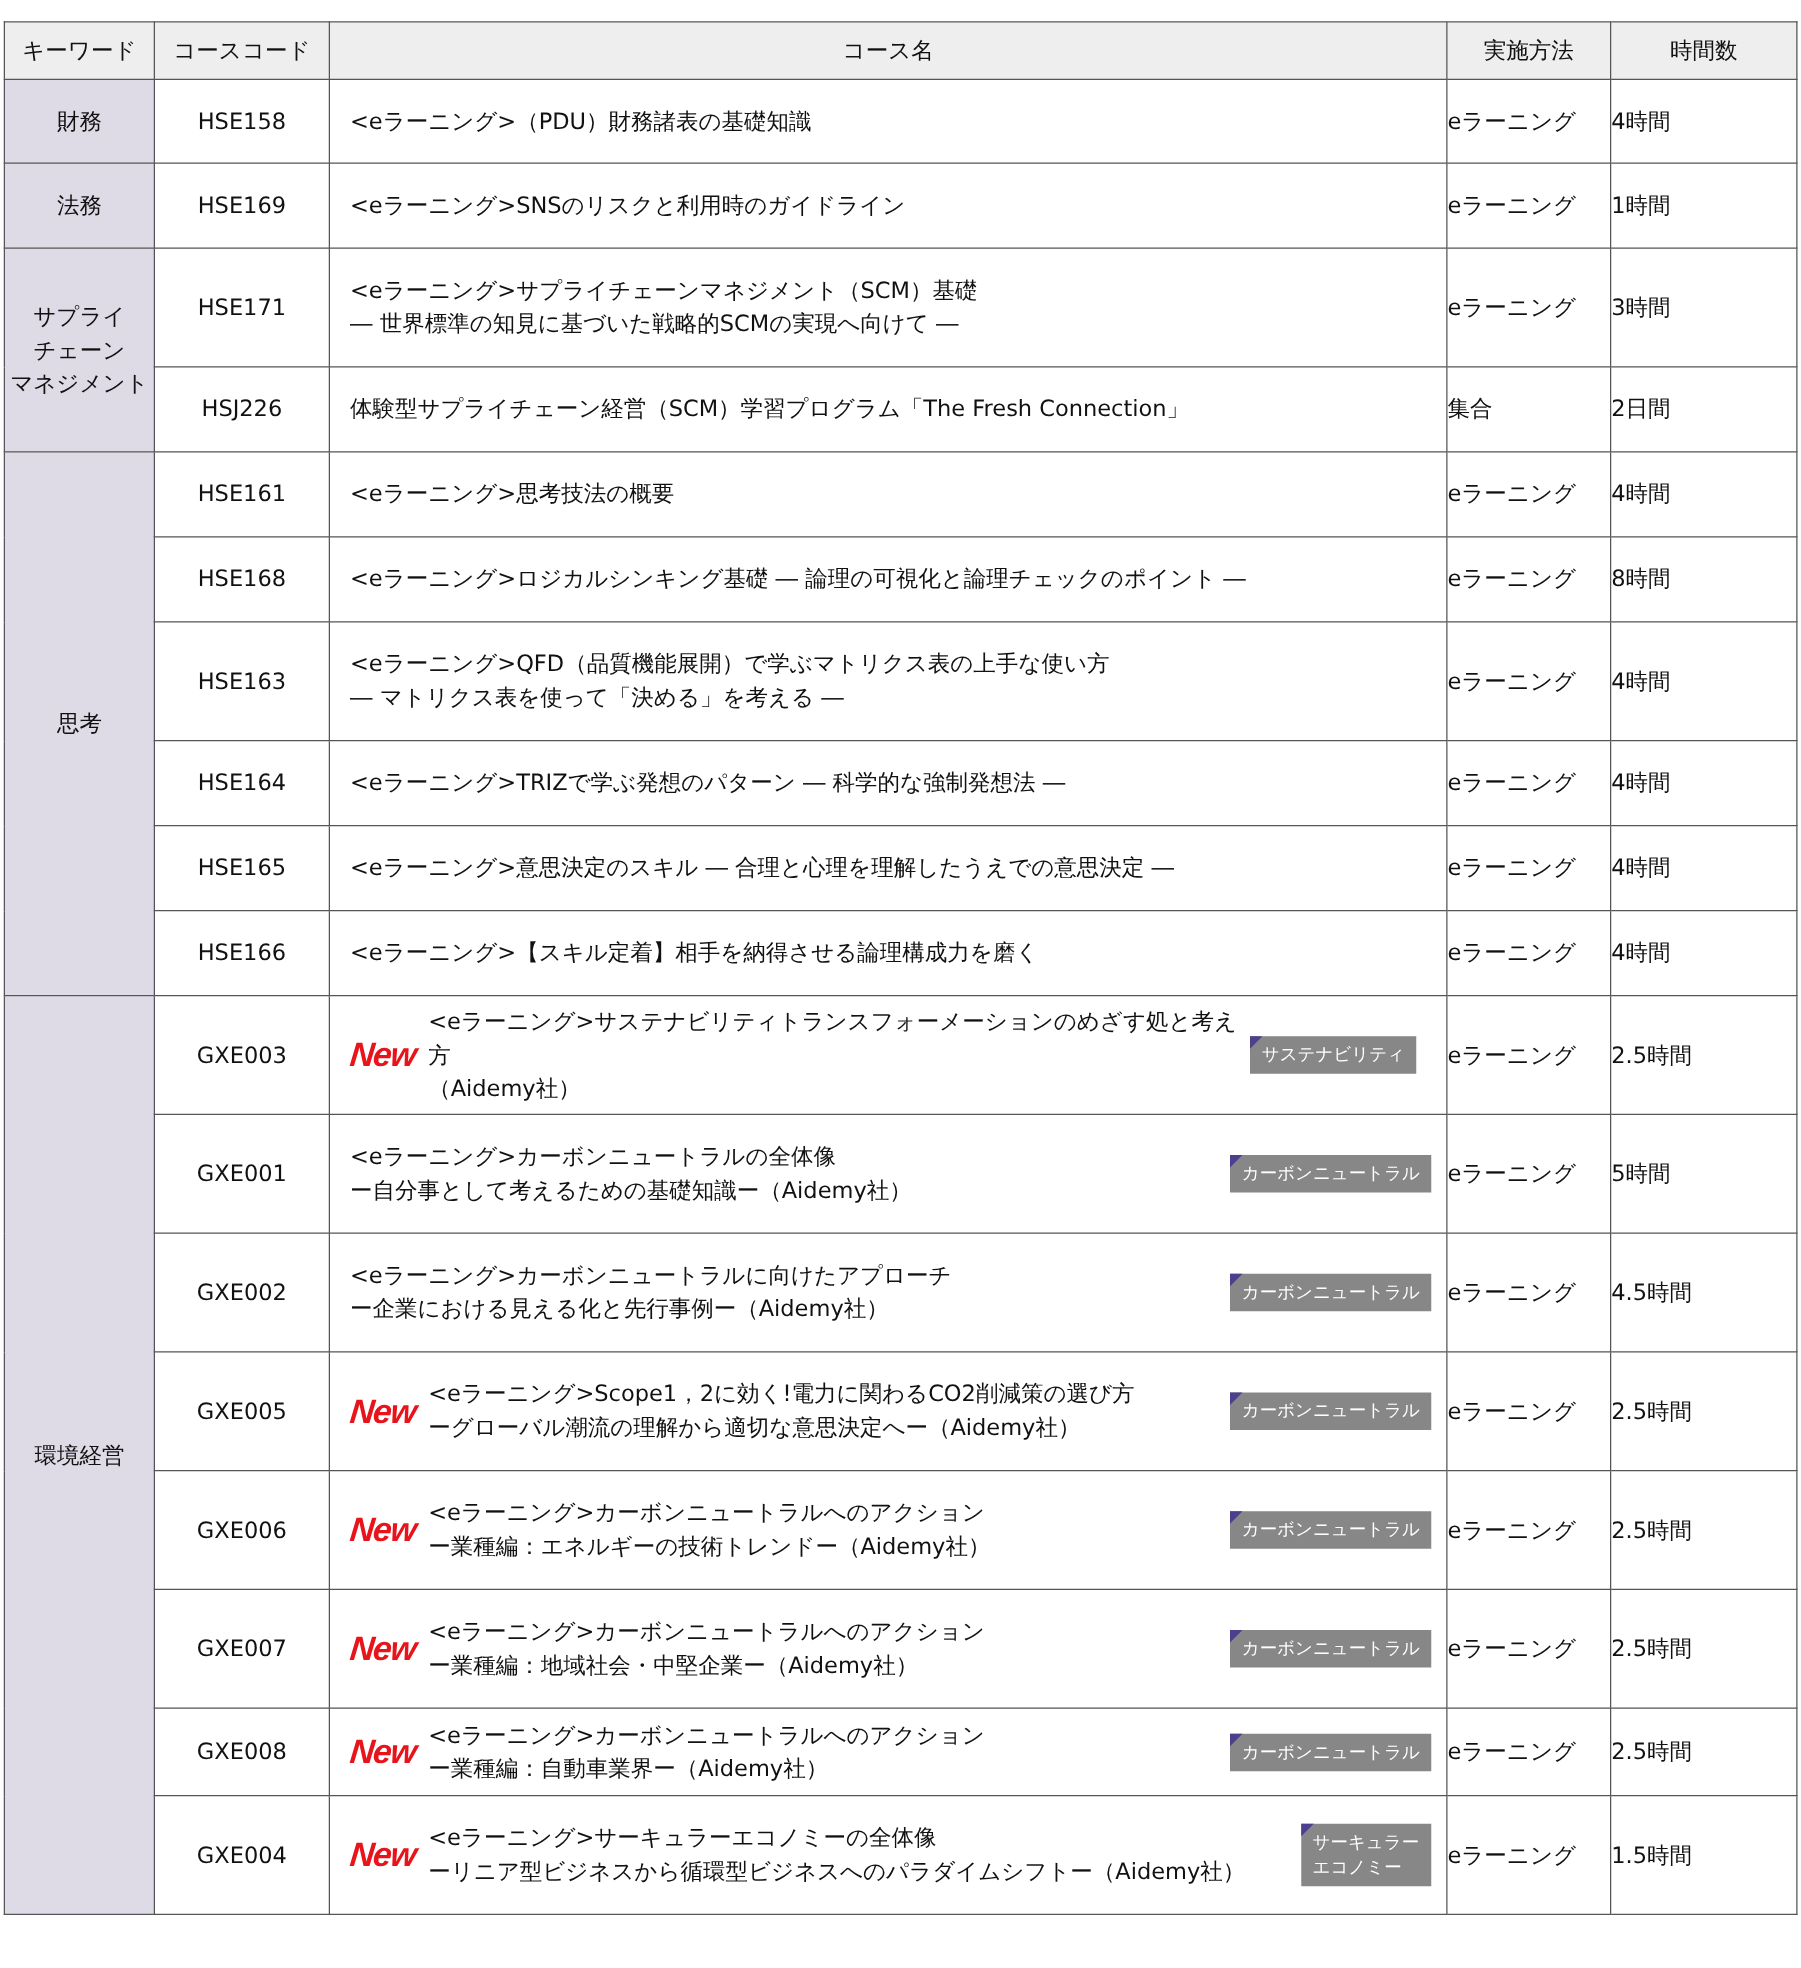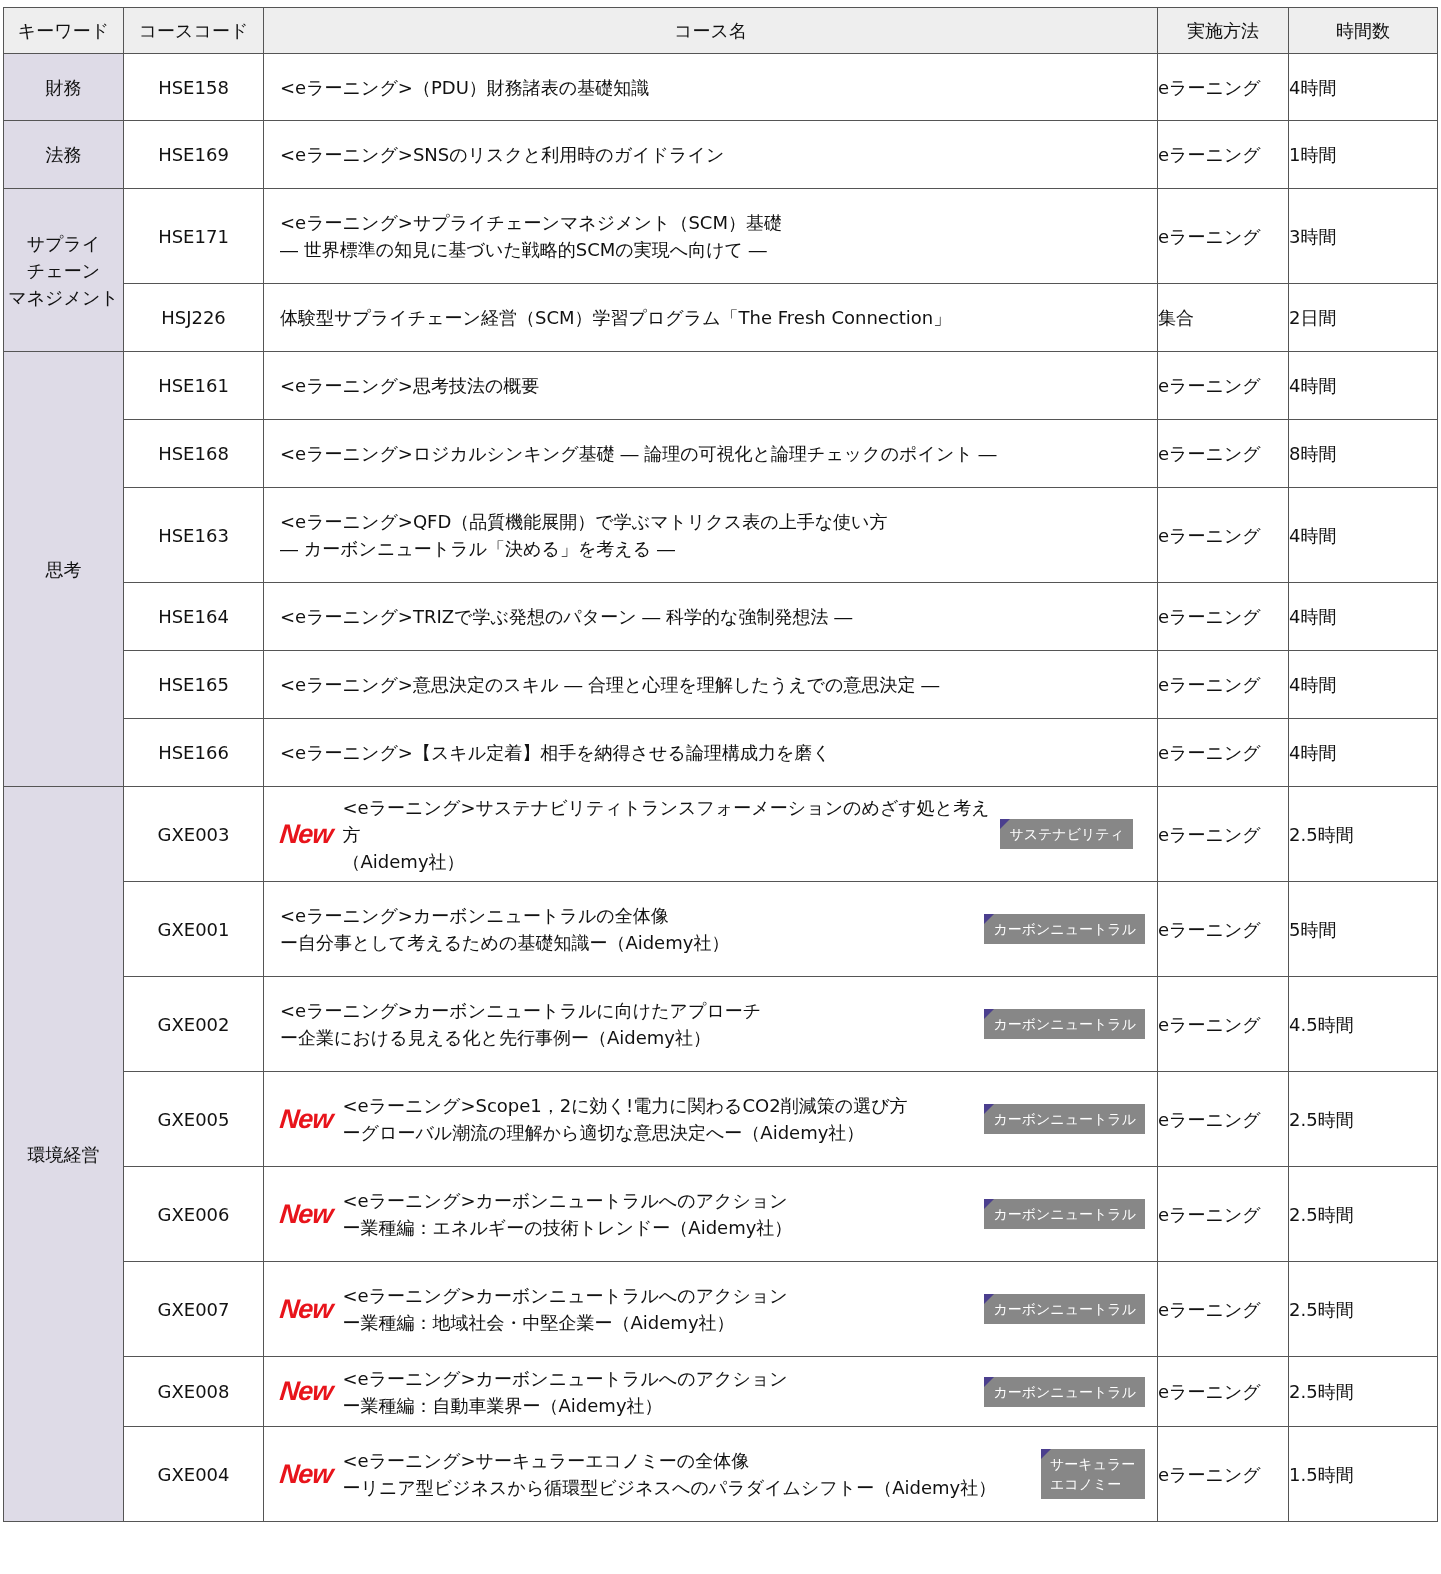--- a/index.html
+++ b/index.html
@@ -1,18 +1,18 @@
 <!DOCTYPE html>
 <html><head>
 <meta charset="utf-8">
 <style>
   html, body { margin: 0; padding: 0; background: #ffffff; }
   body { width: 1441px; height: 1574px; font-family: "DejaVu Sans", "Liberation Sans", sans-serif; color: #111; }
   table.courses {
-    position: absolute; left: 3px; top: 7px;
+    position: absolute; left: 3px; top: 17px;
     border-collapse: collapse; table-layout: fixed;
     width: 1434px;
   }
   table.courses td, table.courses th {
     border: 1.5px solid #555;
     font-size: 18px; line-height: 27px;
     padding: 0;
   }
   th { background: #eeeeee; font-weight: normal; height: 45px; text-align: center; }
   td.kw { background: #dedbe7; text-align: center; font-size: 18px; line-height: 28px; }
@@ -151,21 +151,21 @@
         <td class="method">eラーニング</td>
         <td class="hours">8時間</td>
       </tr>
       <tr style="height: 95px;">
         <td class="code">HSE163</td>
         <td class="name">
           <div class="name-wrap">
             <div class="name-left">
               <div class="name-lines">
                 <span>&lt;eラーニング&gt;QFD（品質機能展開）で学ぶマトリクス表の上手な使い方</span>
-                <span>― カーボンニュートラル「決める」を考える ―</span>
+                <span>― マトリクス表を使って「決める」を考える ―</span>
               </div>
             </div>
           </div>
         </td>
         <td class="method">eラーニング</td>
         <td class="hours">4時間</td>
       </tr>
       <tr style="height: 68px;">
         <td class="code">HSE164</td>
         <td class="name">

